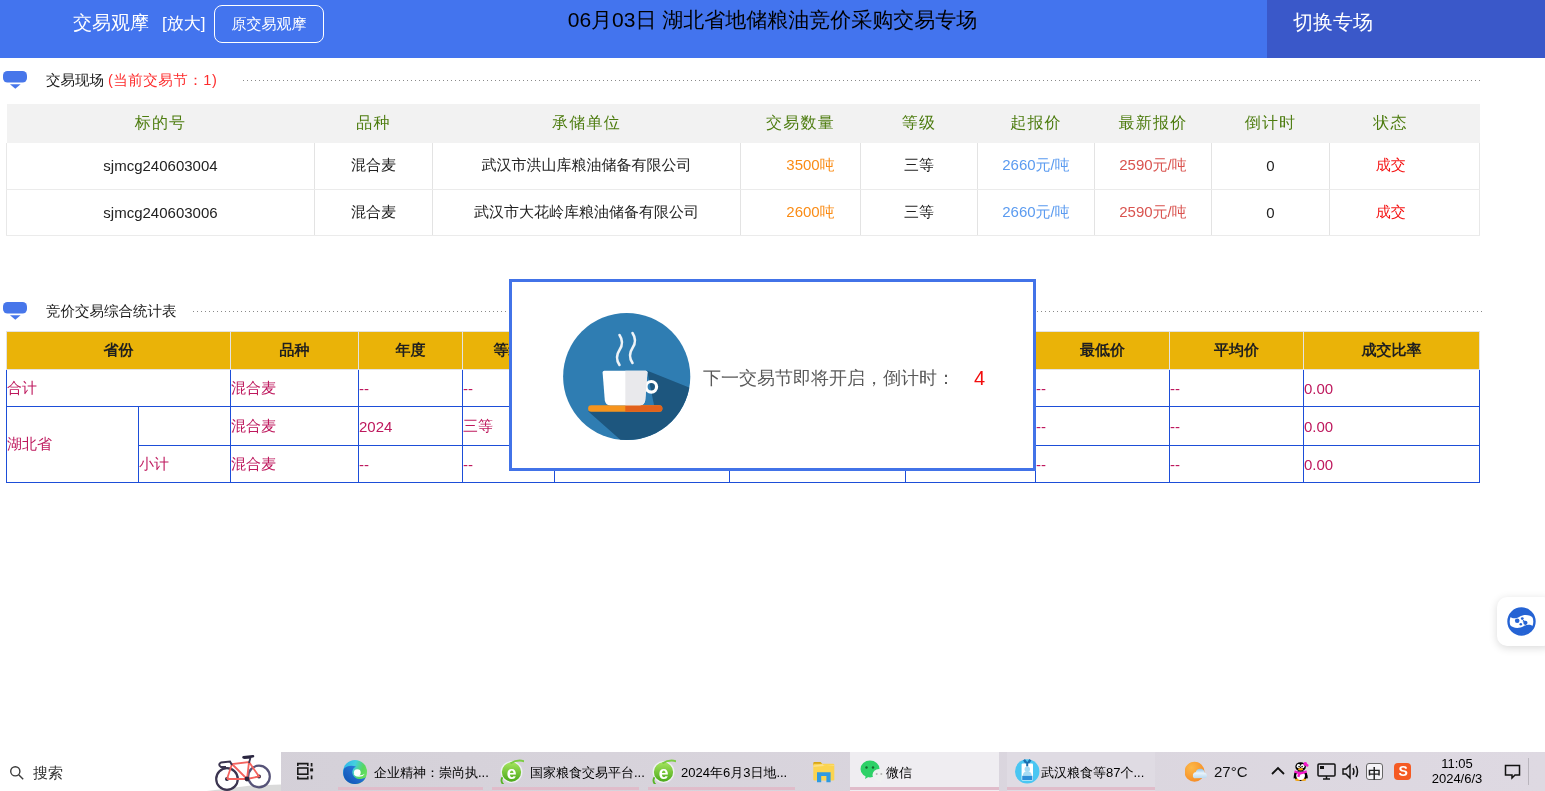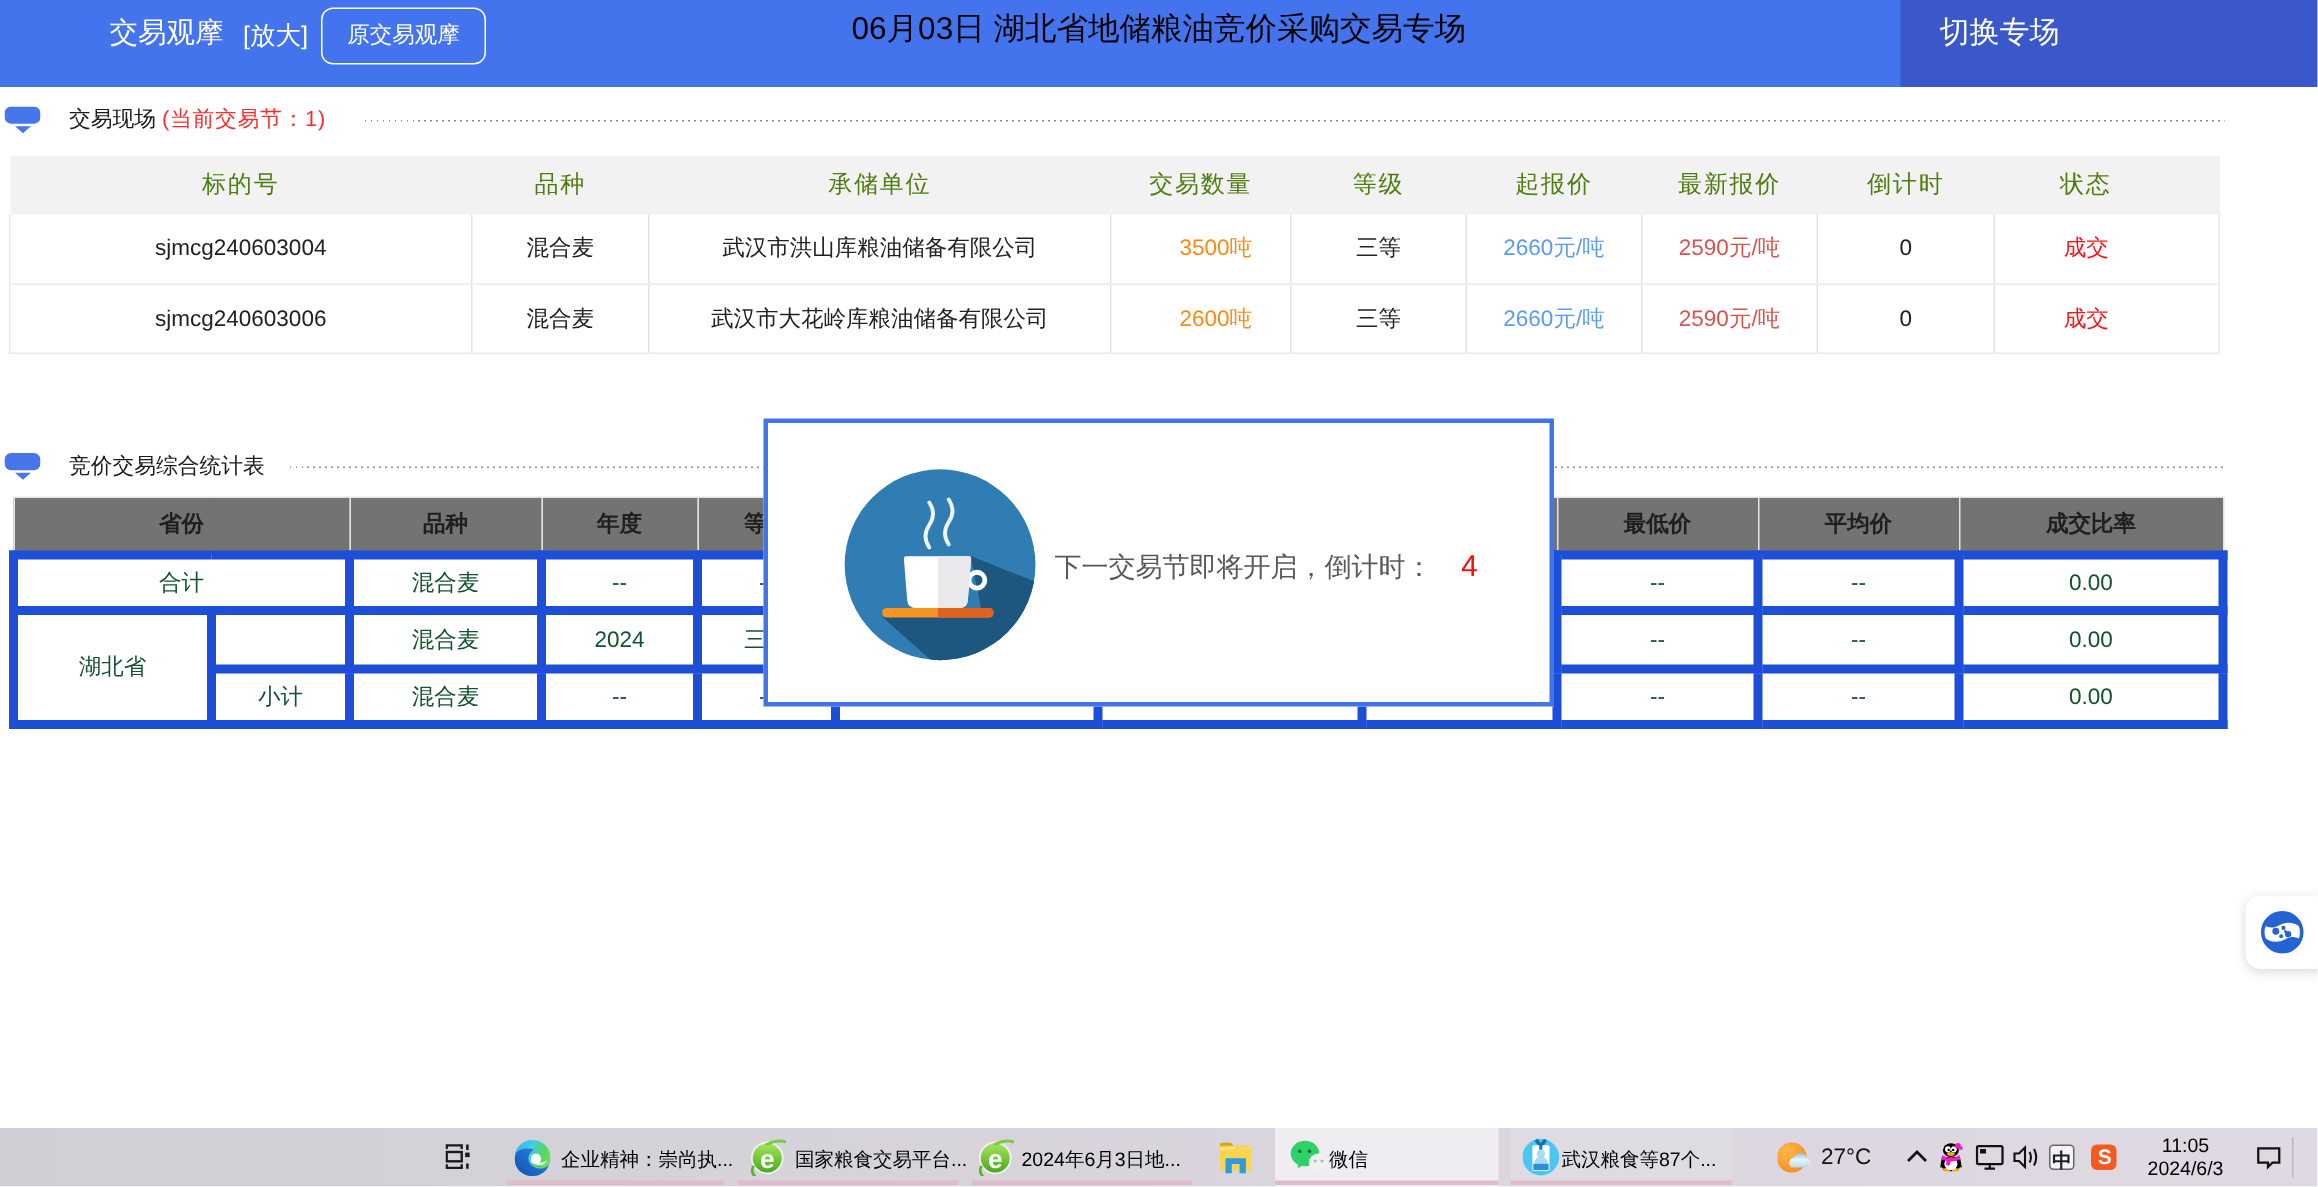--- a/index.html
+++ b/index.html
@@ -32,23 +32,23 @@
   border-bottom:1px solid #ebebeb; border-left:1px solid #e3e3e3; }
 .t1 td:first-child { border-left:1px solid #e8e8e8; }
 .t1 td:last-child { border-right:1px solid #e8e8e8; }
 .t1 td.nol { border-left:none; }
 .t1 td.org { color:#fa8c16;padding-left:20px; }
 .t1 td.blu { color:#5b9bf0; }
 .t1 td.red { color:#d9534f; }
 .t1 td.red2 { color:#f51515; }
 
 .t2 { position:absolute; left:6px; top:331px; width:1473px; }
-.t2 th { height:38px; background:#737373; color:#1f1f1f; font-weight:bold; font-size:15px;
+.t2 th { height:38px; background:#eab308; color:#1f1f1f; font-weight:bold; font-size:15px;
   border:1px solid #e3e3e3; }
-.t2 td { text-align:center; font-size:15px; color:#14532d; border:6px solid #1d4ed8; }
+.t2 td { text-align:left; font-size:15px; color:#be185d; border:1px solid #1d4ed8; }
 
 
 .modal { position:absolute; left:509px; top:279px; width:527px; height:192px;
   background:#fff; border:3px solid #4273e8; }
 .modal-txt { position:absolute; left:191px; top:84px; font-size:18px; color:#595959; line-height:24px; }
 .modal-num { position:absolute; left:462px; top:84px; font-size:20px; color:#f20d0d; line-height:24px; }
 
 
 .fcard { position:absolute; left:1497px; top:597px; width:56px; height:49px; background:#fff;
   border-radius:10px; box-shadow:0 2px 8px rgba(0,0,0,.15); }
@@ -244,20 +244,40 @@
       <path d="M26.4 19.5 A13 13 0 0 1 2.1 17.5 C6 21.5 12 21.8 16.5 19.2 C20.5 16.9 24.2 17.4 26.4 19.5 Z" fill="#2563d4"></path>
       <circle cx="10.2" cy="13.8" r="2.3" fill="#2563d4"></circle>
       <circle cx="15.3" cy="11.6" r="1.4" fill="#2563d4"></circle>
       <circle cx="18.4" cy="15.8" r="2.1" fill="#2563d4"></circle>
       <circle cx="13.8" cy="17.2" r="1.3" fill="#2563d4"></circle>
       <circle cx="16.6" cy="13.9" r="0.9" fill="#2563d4"></circle>
     </svg>
   </div>
 
   <div class="taskbar">
+    <div class="search">
+      <svg style="position:absolute;left:10px;top:14px;" width="15" height="15" viewBox="0 0 15 15">
+        <circle cx="5.3" cy="5.3" r="4.6" fill="none" stroke="#3b3b3b" stroke-width="1.4"></circle>
+        <line x1="8.7" y1="8.7" x2="13.2" y2="13.2" stroke="#3b3b3b" stroke-width="1.4"></line>
+      </svg>
+      <div class="stext">搜索</div>
+
+      <svg style="position:absolute;left:205px;top:0px;" width="76" height="39" viewBox="0 0 76 39">
+        <path d="M2 39 L46 33.5 L76 32.5 L76 39 Z" fill="#d4d4d4" opacity=".85"></path>
+        <circle cx="22" cy="27" r="10.8" fill="none" stroke="#3b3550" stroke-width="2.2"></circle>
+        <circle cx="54" cy="24.5" r="10.8" fill="none" stroke="#565378" stroke-width="2.2"></circle>
+        <circle cx="22" cy="27" r="2" fill="#2a2640"></circle>
+        <circle cx="54" cy="24.5" r="2" fill="#2a2640"></circle>
+        <path d="M22 27 L27 12 L44 10 L42 27 L22 27 M27 12 L42 27 M44 10 L54 24.5 L42 27" fill="none" stroke="#f4635e" stroke-width="1.8"></path>
+        <circle cx="42" cy="27" r="2.4" fill="#2a2640"></circle>
+        <path d="M27 13 L25 9.5 L16 10.5 q-3.5 2 0 4.5 l5 0" fill="none" stroke="#3b3550" stroke-width="2"></path>
+        <path d="M44 11 L45.5 5.5 L39 6.2" fill="none" stroke="#3b3550" stroke-width="1.8"></path>
+        <path d="M38.5 5.4 l9.5 -1.2" stroke="#2a2640" stroke-width="2.6" stroke-linecap="round"></path>
+      </svg>
+    </div>
 
     <svg style="position:absolute;left:297px;top:10px;" width="18" height="18" viewBox="0 0 18 18">
       <path d="M0.8 4 L0.8 1.6 L10.8 1.6 L10.8 4" fill="none" stroke="#1a1a1a" stroke-width="1.6"></path>
       <rect x="0.8" y="6" width="10" height="6.2" fill="none" stroke="#1a1a1a" stroke-width="1.6"></rect>
       <path d="M0.8 14.2 L0.8 16.6 L10.8 16.6 L10.8 14.2" fill="none" stroke="#1a1a1a" stroke-width="1.6"></path>
       <path d="M14.6 1 L14.6 4.6 M14.6 13.6 L14.6 17.2" stroke="#1a1a1a" stroke-width="1.7"></path>
       <rect x="13.1" y="6.4" width="3" height="3" fill="#1a1a1a"></rect>
     </svg>
 
     <div class="tbtn" style="left:338px; width:145px;">

